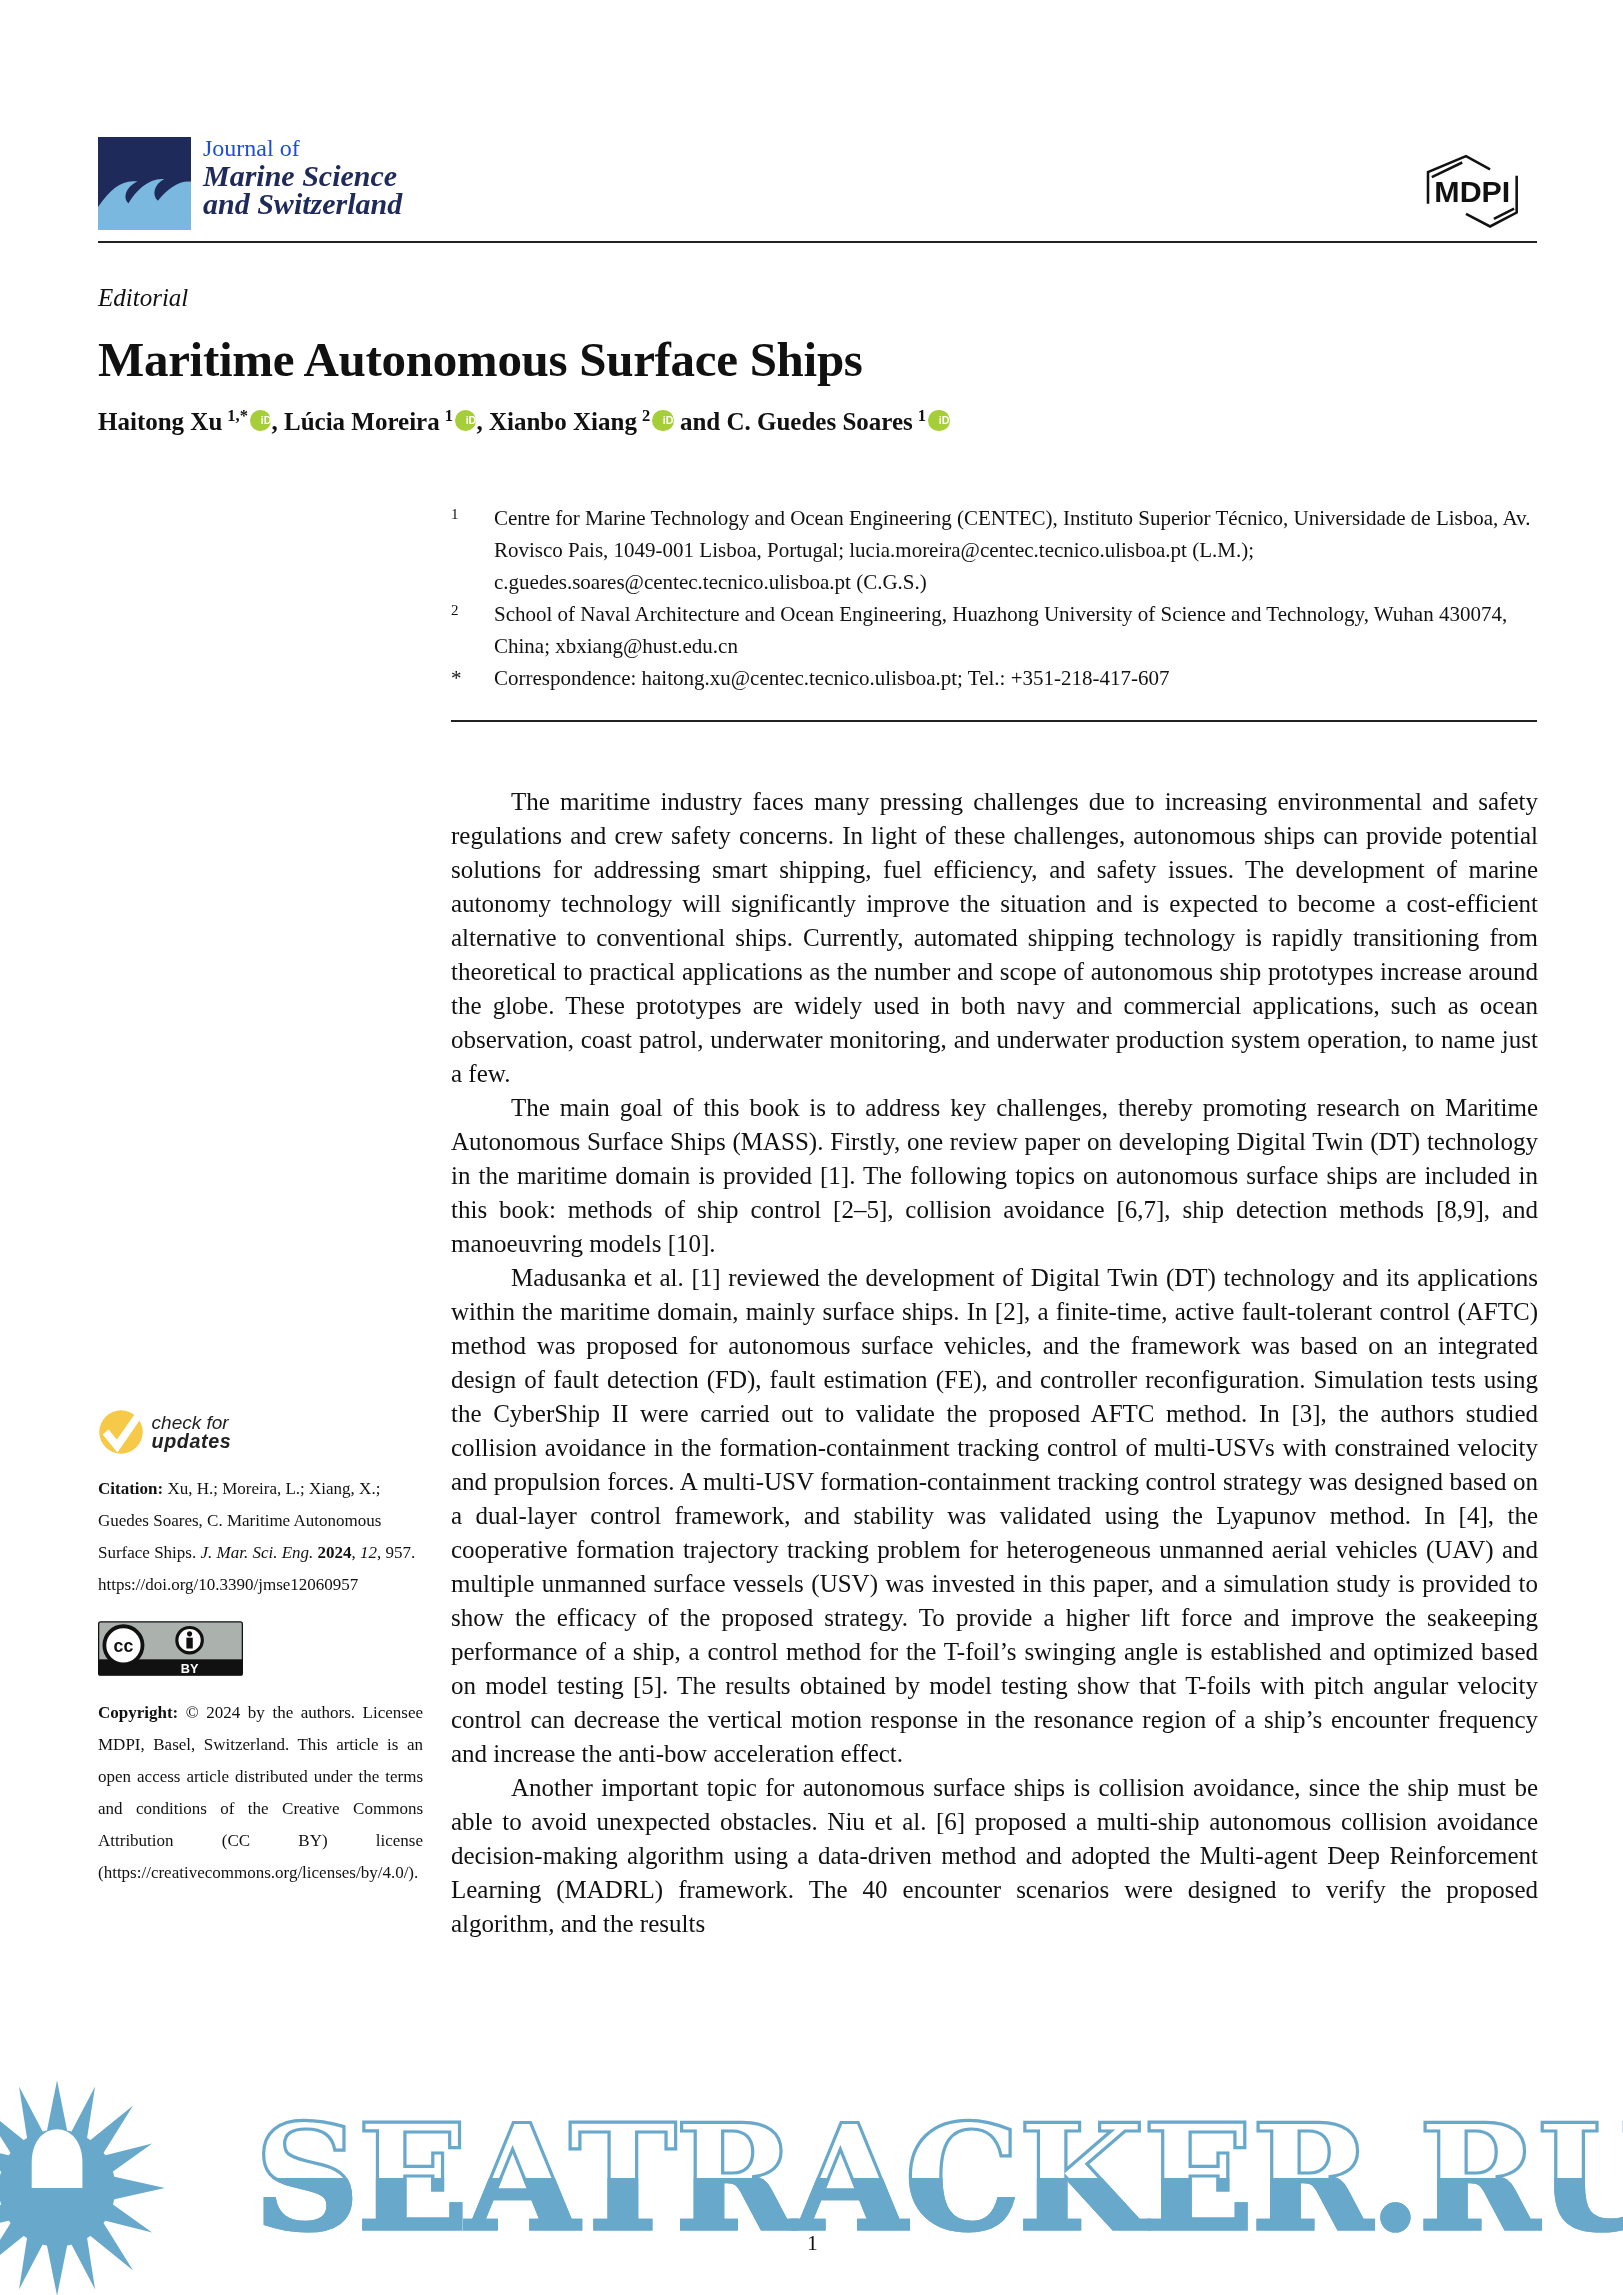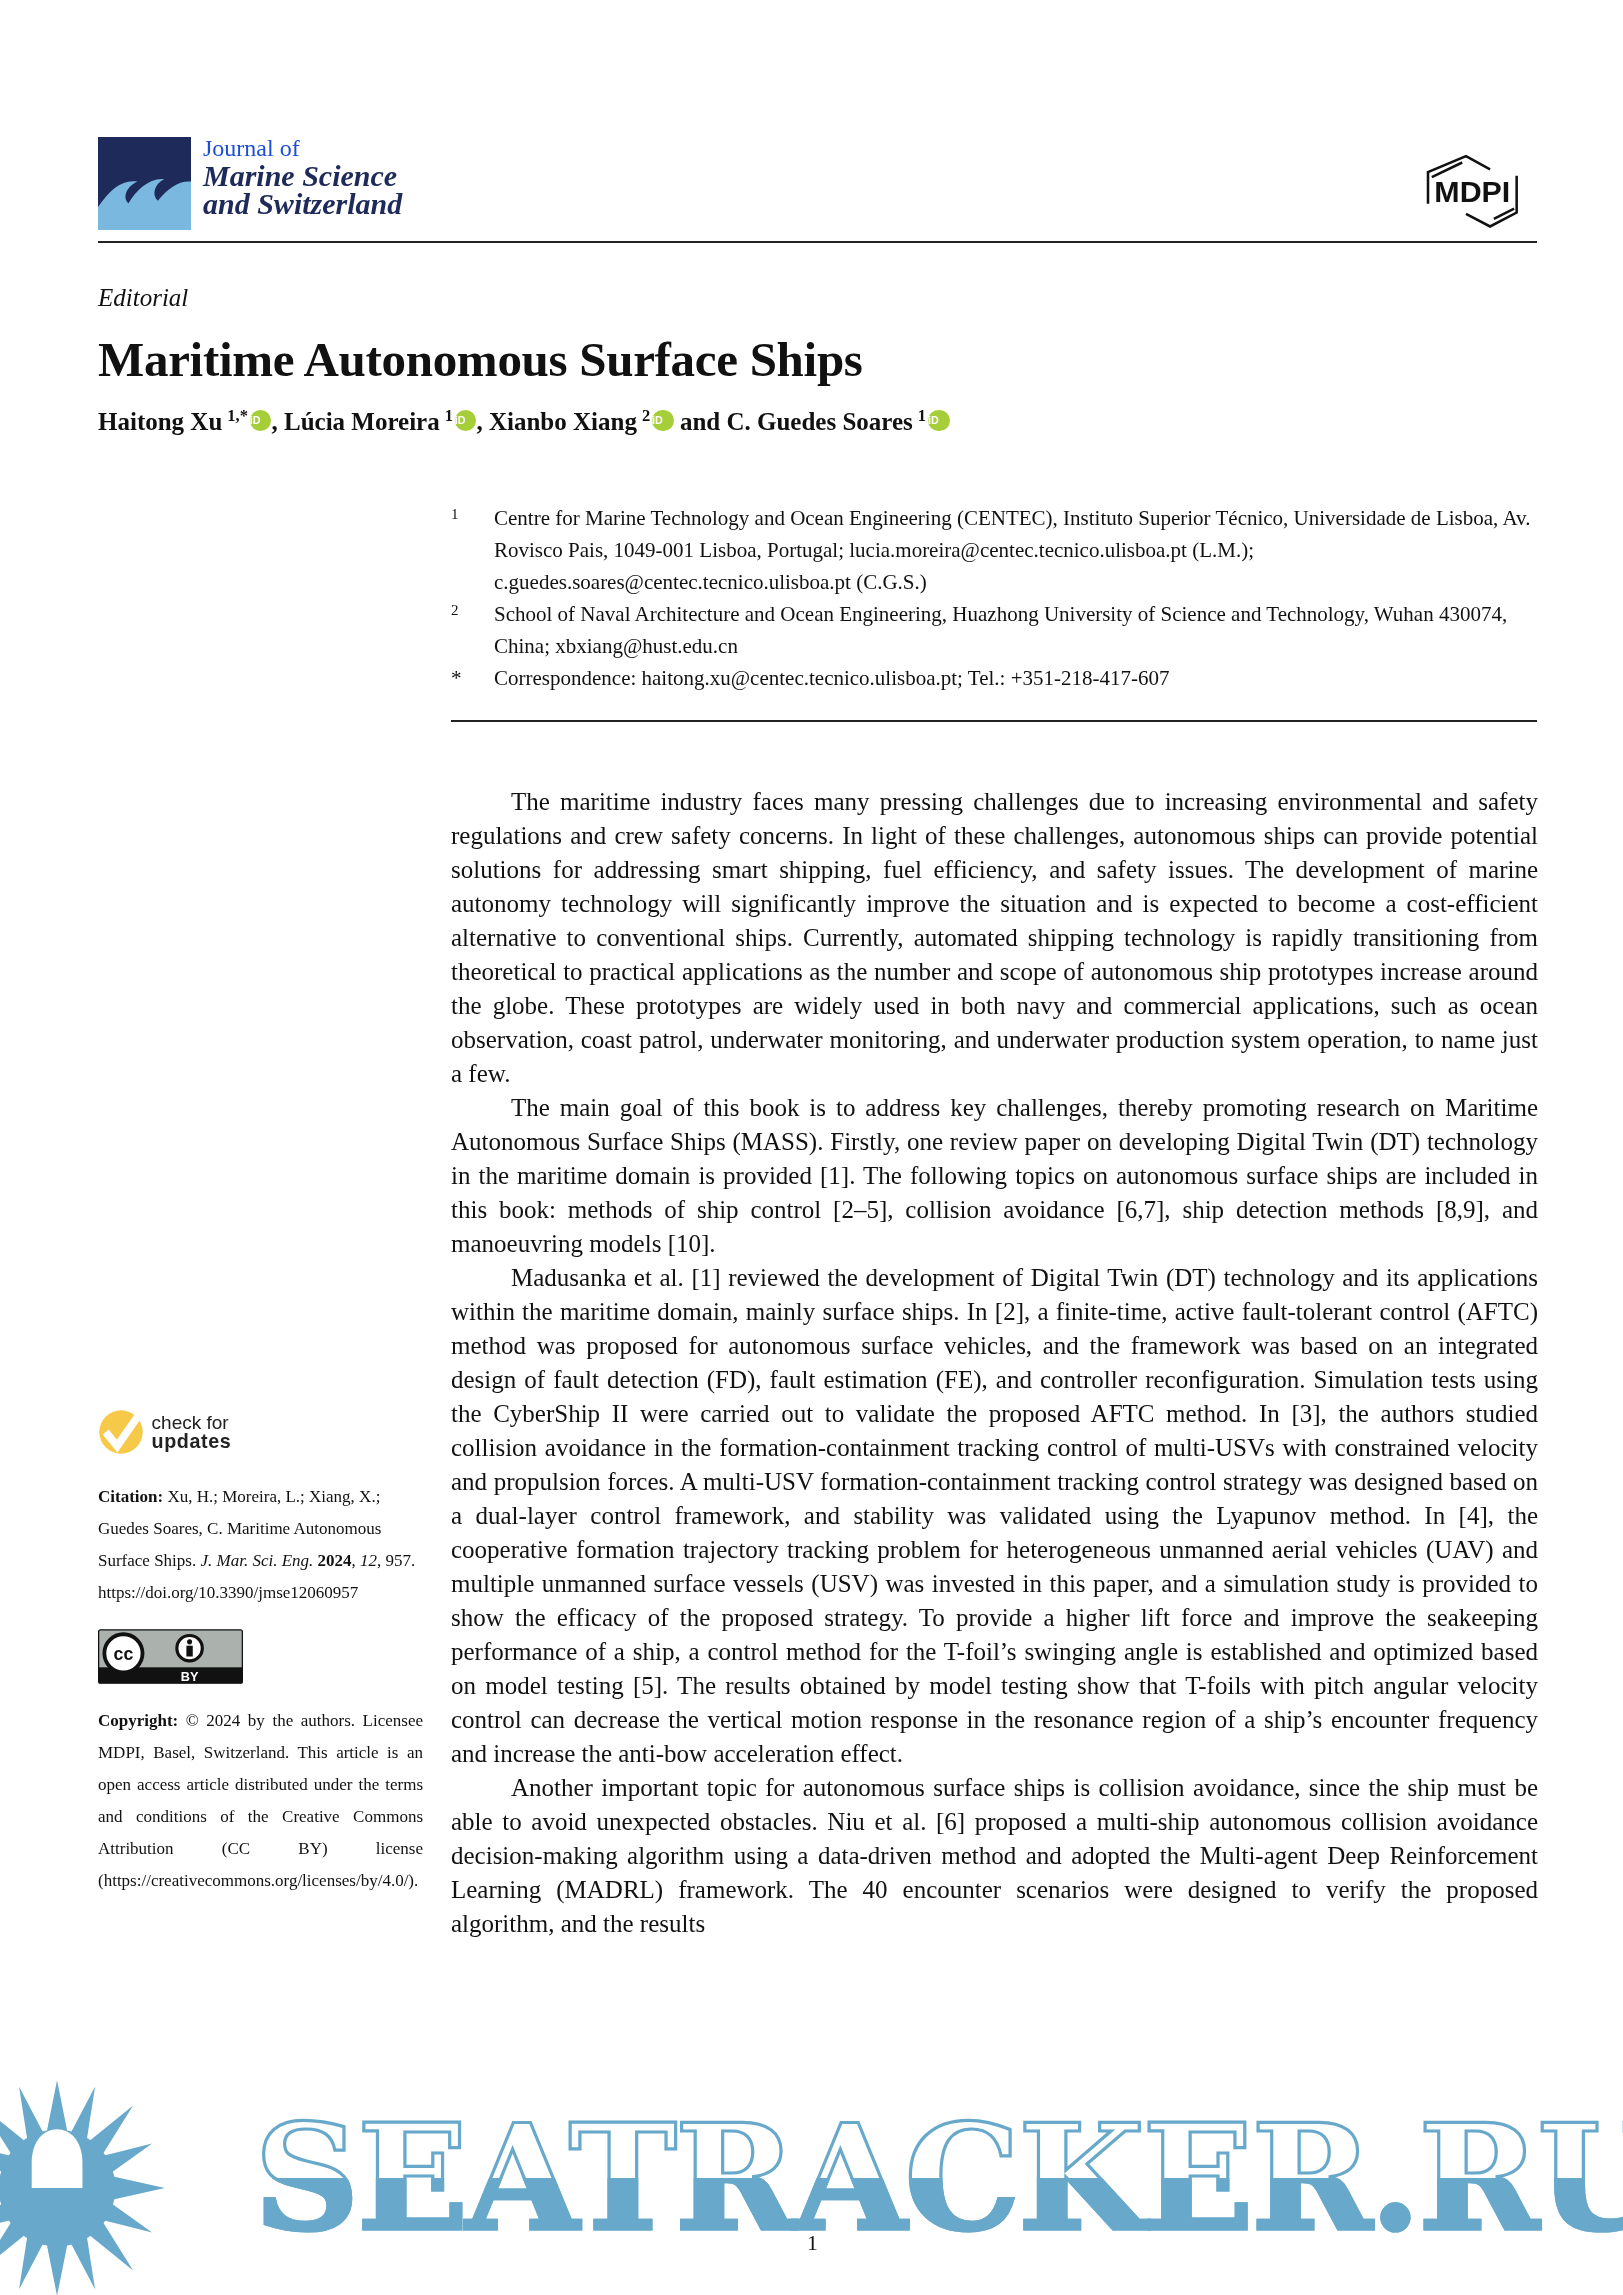--- a/index.html
+++ b/index.html
@@ -14,38 +14,38 @@
   .mdpi-logo { position: absolute; left: 1409px; top: 153px; width: 114px; height: 76px; }
   .top-rule { position: absolute; left: 98px; top: 241px; width: 1439px; height: 1.9px; background: #222; }
 
   
   .article-type { position: absolute; left: 98px; top: 284px; font-size: 25px; font-style: italic; }
   .article-title { position: absolute; left: 98px; top: 331px; font-size: 49px; font-weight: bold; letter-spacing: -0.3px; }
   .authors { position: absolute; left: 98px; top: 406px; font-size: 25px; font-weight: bold; white-space: nowrap; }
   .authors sup { font-size: 16.5px; vertical-align: 9px; margin-left: 5px; }
   .orcid { display: inline-block; width: 21.6px; height: 21.6px; border-radius: 50%; background: #a6ce39;
            color: #fff; font-family: "Liberation Sans", sans-serif; font-size: 10.8px; font-weight: bold;
-           text-align: left; line-height: 21.6px; vertical-align: 6.3px; margin-left: 1.9px; }
+           text-align: right; line-height: 21.6px; vertical-align: 6.3px; margin-left: 1.9px; }
 
   
   .affiliations { position: absolute; left: 451px; top: 502px; width: 1091px; font-size: 21px; line-height: 32px; }
   .aff-row { display: flex; }
   .aff-mark { width: 43px; flex: none; font-size: 15px; line-height: 24px; }
   .aff-mark.star { font-size: 21px; line-height: 32px; }
   .aff-text { flex: 1; }
   .aff-rule { position: absolute; left: 451px; top: 720px; width: 1086px; height: 1.9px; background: #222; }
 
   
   .body-text { position: absolute; left: 451px; top: 785px; width: 1087px; font-size: 25px; line-height: 34px;
                text-align: justify; hyphens: auto; }
   .body-text p { margin: 0; text-indent: 60px; }
 
   
   .sidebar { position: absolute; left: 98px; top: 1406px; width: 325px; font-size: 17px; line-height: 32px; }
-  .check-updates { display: flex; align-items: center; height: 52px; margin-bottom: 23px; }
+  .check-updates { display: flex; align-items: center; height: 52px; margin-bottom: 15px; font-style: italic; }
   .check-icon { width: 46px; height: 46px; flex: none; margin-right: 7.6px; }
   .check-text { font-family: "Liberation Sans", "DejaVu Sans", sans-serif; line-height: 19px; }
   .check-text .l1 { font-size: 19px; color: #222; }
   .check-text .l2 { font-size: 19.7px; font-weight: bold; color: #222; letter-spacing: 0.6px; }
   .citation b { font-weight: bold; }
   .citation i { font-style: italic; }
   .dates { margin-top: 12.7px; }
   .cc-badge { margin-top: 20px; width: 145px; height: 55px; }
   .copyright { margin-top: 10px; text-align: justify; }
 

